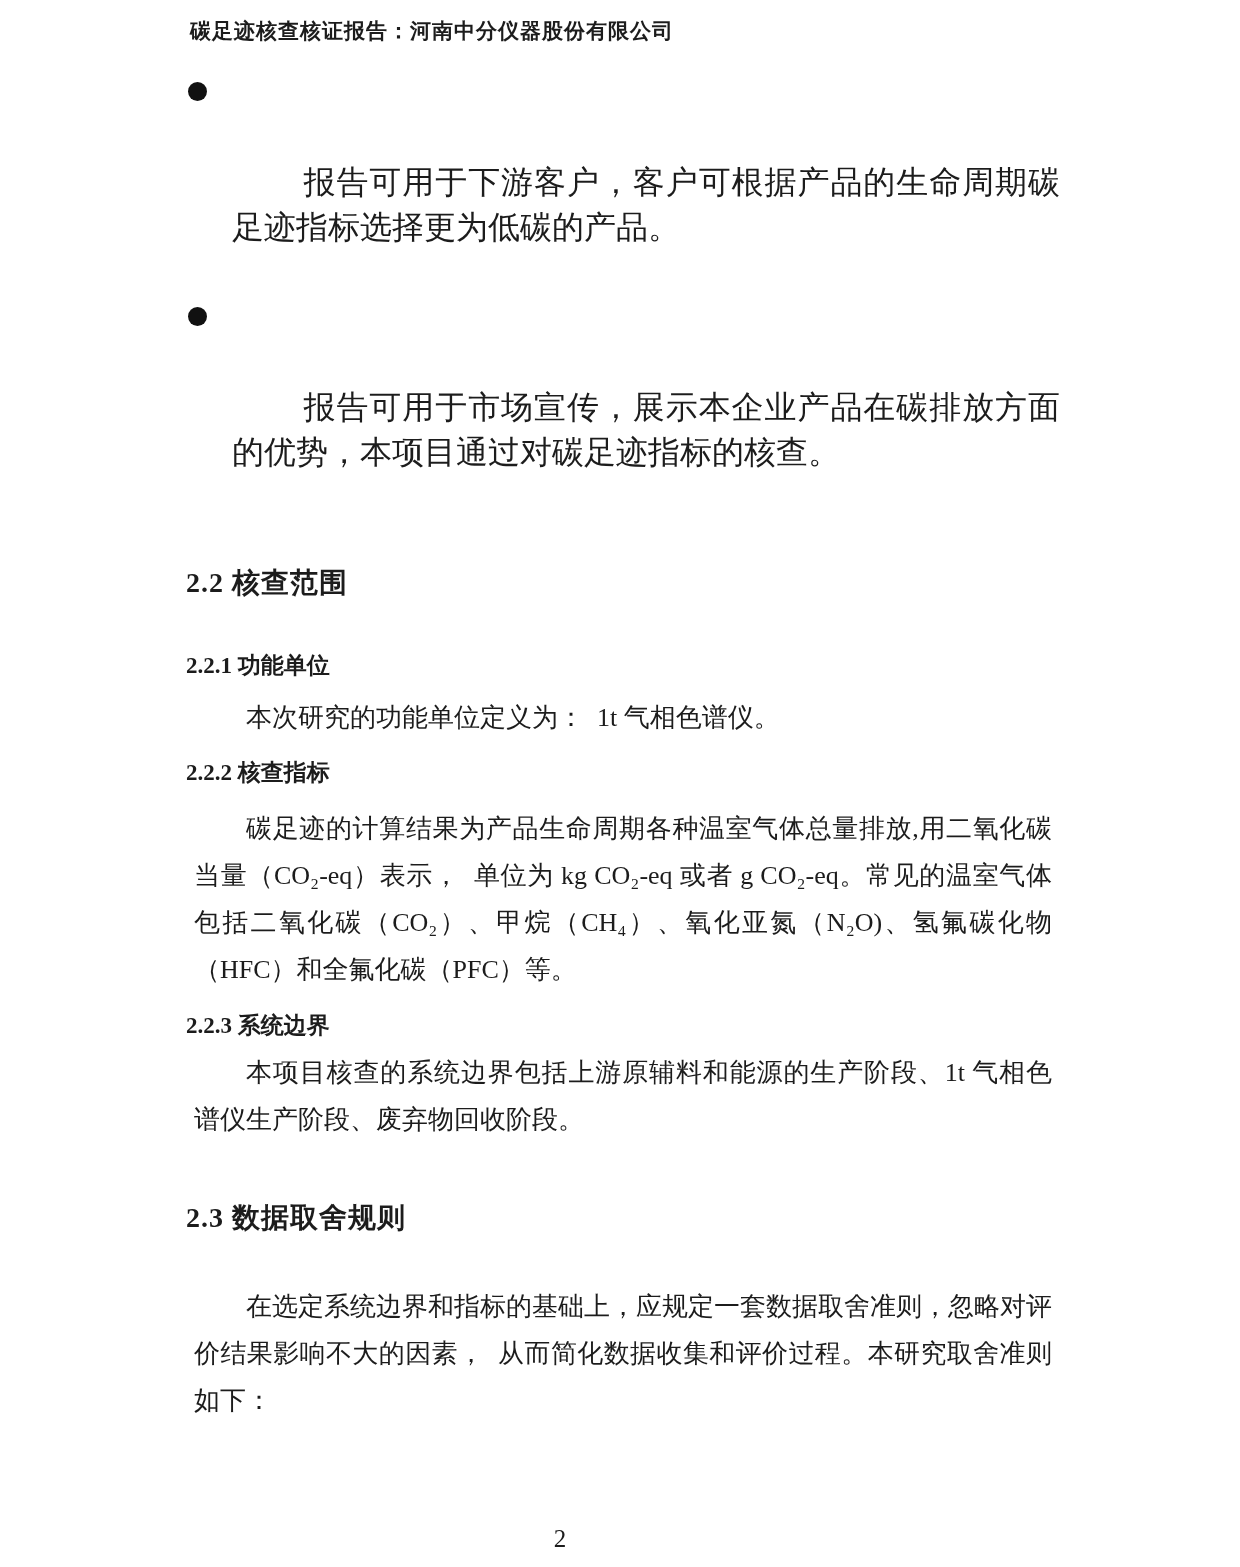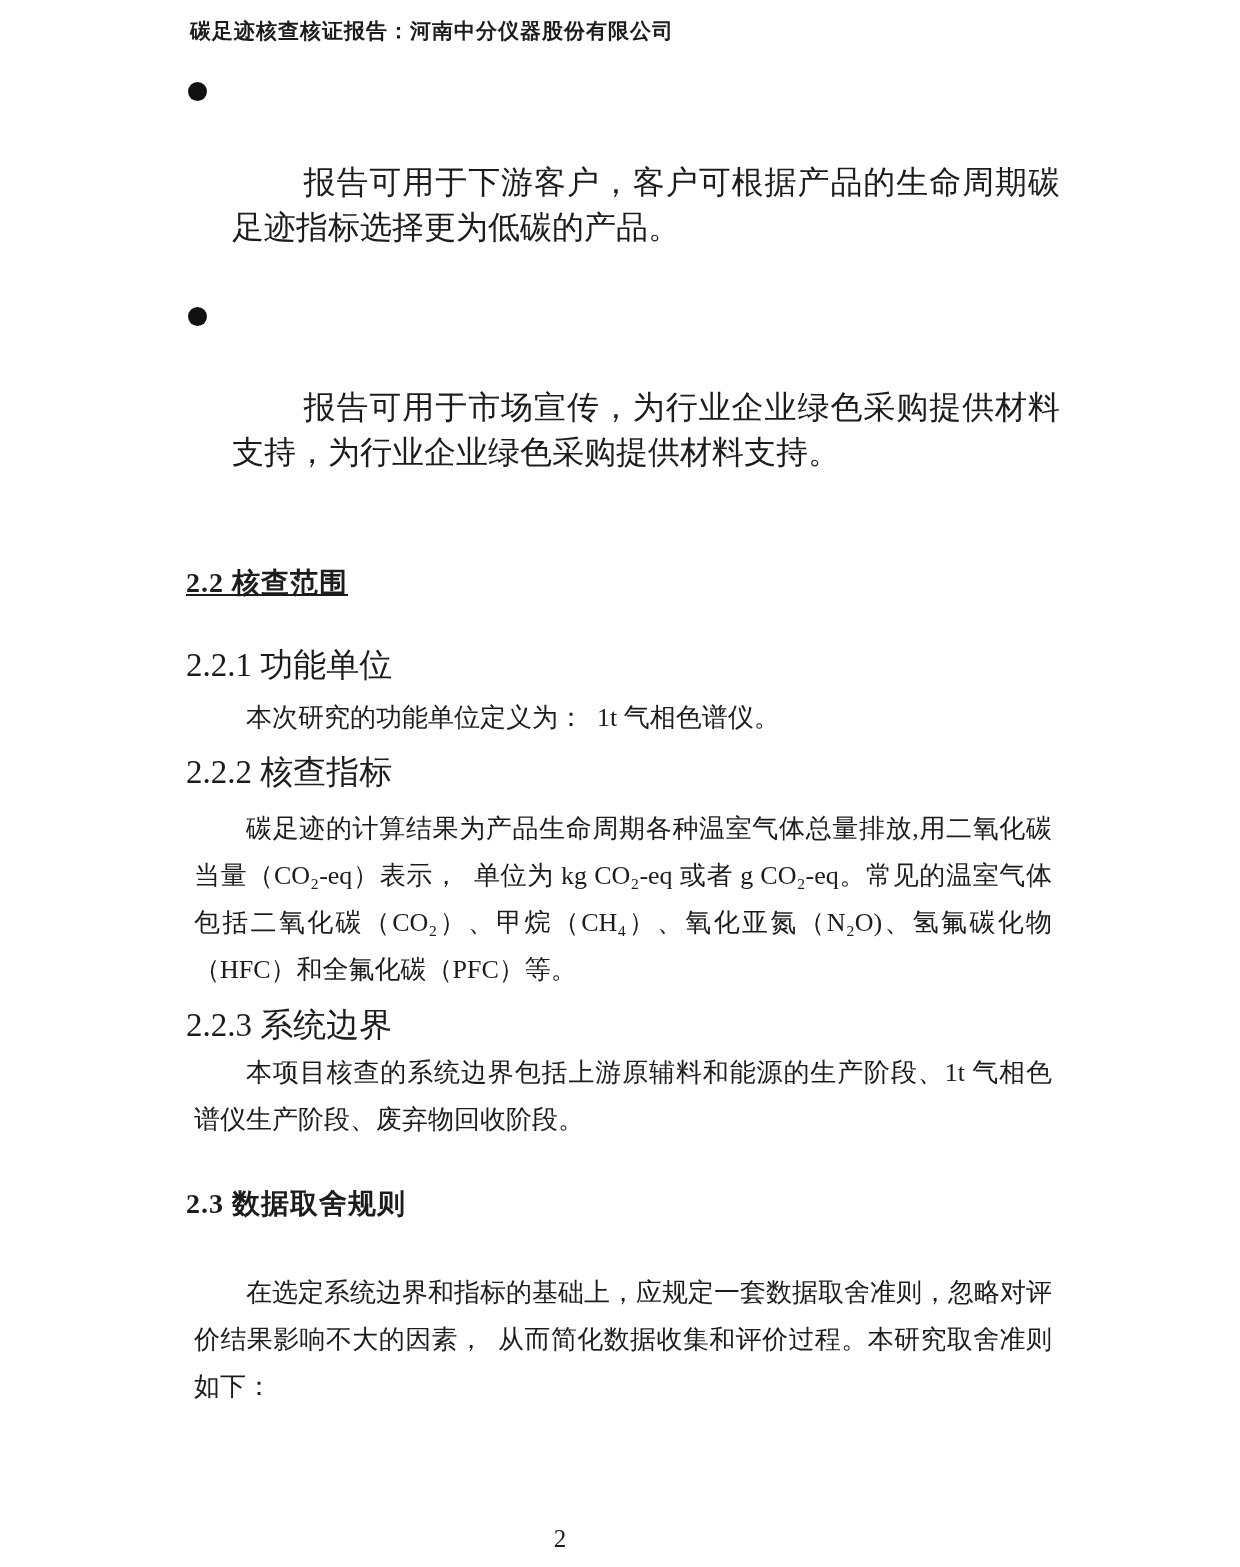--- a/index.html
+++ b/index.html
@@ -56,34 +56,34 @@
     background: #111;
   }
   .h-major {
     font-size: 28px;
     font-weight: bold;
     line-height: 40px;
     letter-spacing: 1px;
     white-space: pre-wrap;
   }
   .h-minor {
-    font-size: 33px;
-    font-weight: normal;
+    font-size: 23px;
+    font-weight: bold;
     line-height: 47px;
     white-space: pre-wrap;
   }
-  .h22  { margin-top: 43px; text-decoration: underline; }
+  .h22  { margin-top: 43px; }
   .h221 { margin-top: 39px; }
   .p221 { margin-top: 5px; }
   .h222 { margin-top: 0; }
   .p222a { margin-top: 0; }
   .p222b { margin-top: 9px; }
   .h223 { margin-top: 9px; }
   .p223 { margin-top: 0; }
-  .h23  { margin-top: 41px; }
+  .h23  { margin-top: 55px; }
   .p23i { margin-top: 45px; }
   .page-number {
     position: absolute;
     left: 0;
     right: 0;
     top: 1524px;
     text-align: center;
     font-size: 25px;
     line-height: 30px;
   }
@@ -96,21 +96,21 @@
 
     <div class="doc-header">碳足迹核查核证报告：河南中分仪器股份有限公司</div>
 
     <div class="bullet-list">
       <div class="bullet-item">
         <span class="bullet-dot"></span>
         <span>报告可用于下游客户，客户可根据产品的生命周期碳足迹指标选择更为低碳的产品。</span>
       </div>
       <div class="bullet-item">
         <span class="bullet-dot"></span>
-        <span>报告可用于市场宣传，为行业企业绿色采购提供材料支持，为行业企业绿色采购提供材料支持。</span>
+        <span>报告可用于市场宣传，展示本企业产品在碳排放方面的优势，本项目通过对碳足迹指标的核查。</span>
       </div>
     </div>
 
     <div class="h-major h22">2.2 核查范围</div>
 
     <div class="h-minor h221">2.2.1 功能单位</div>
 
     <p class="para indent2 p221">本次研究的功能单位定义为：  1t 气相色谱仪。</p>
 
     <div class="h-minor h222">2.2.2 核查指标</div>

